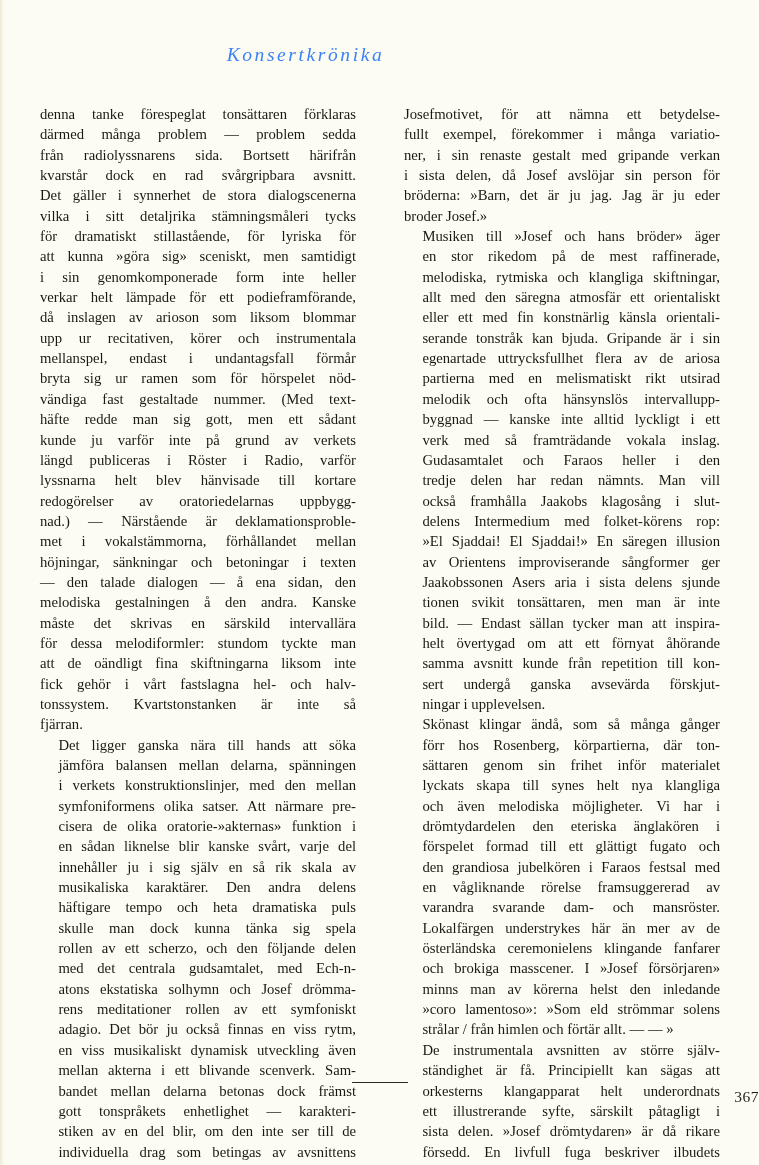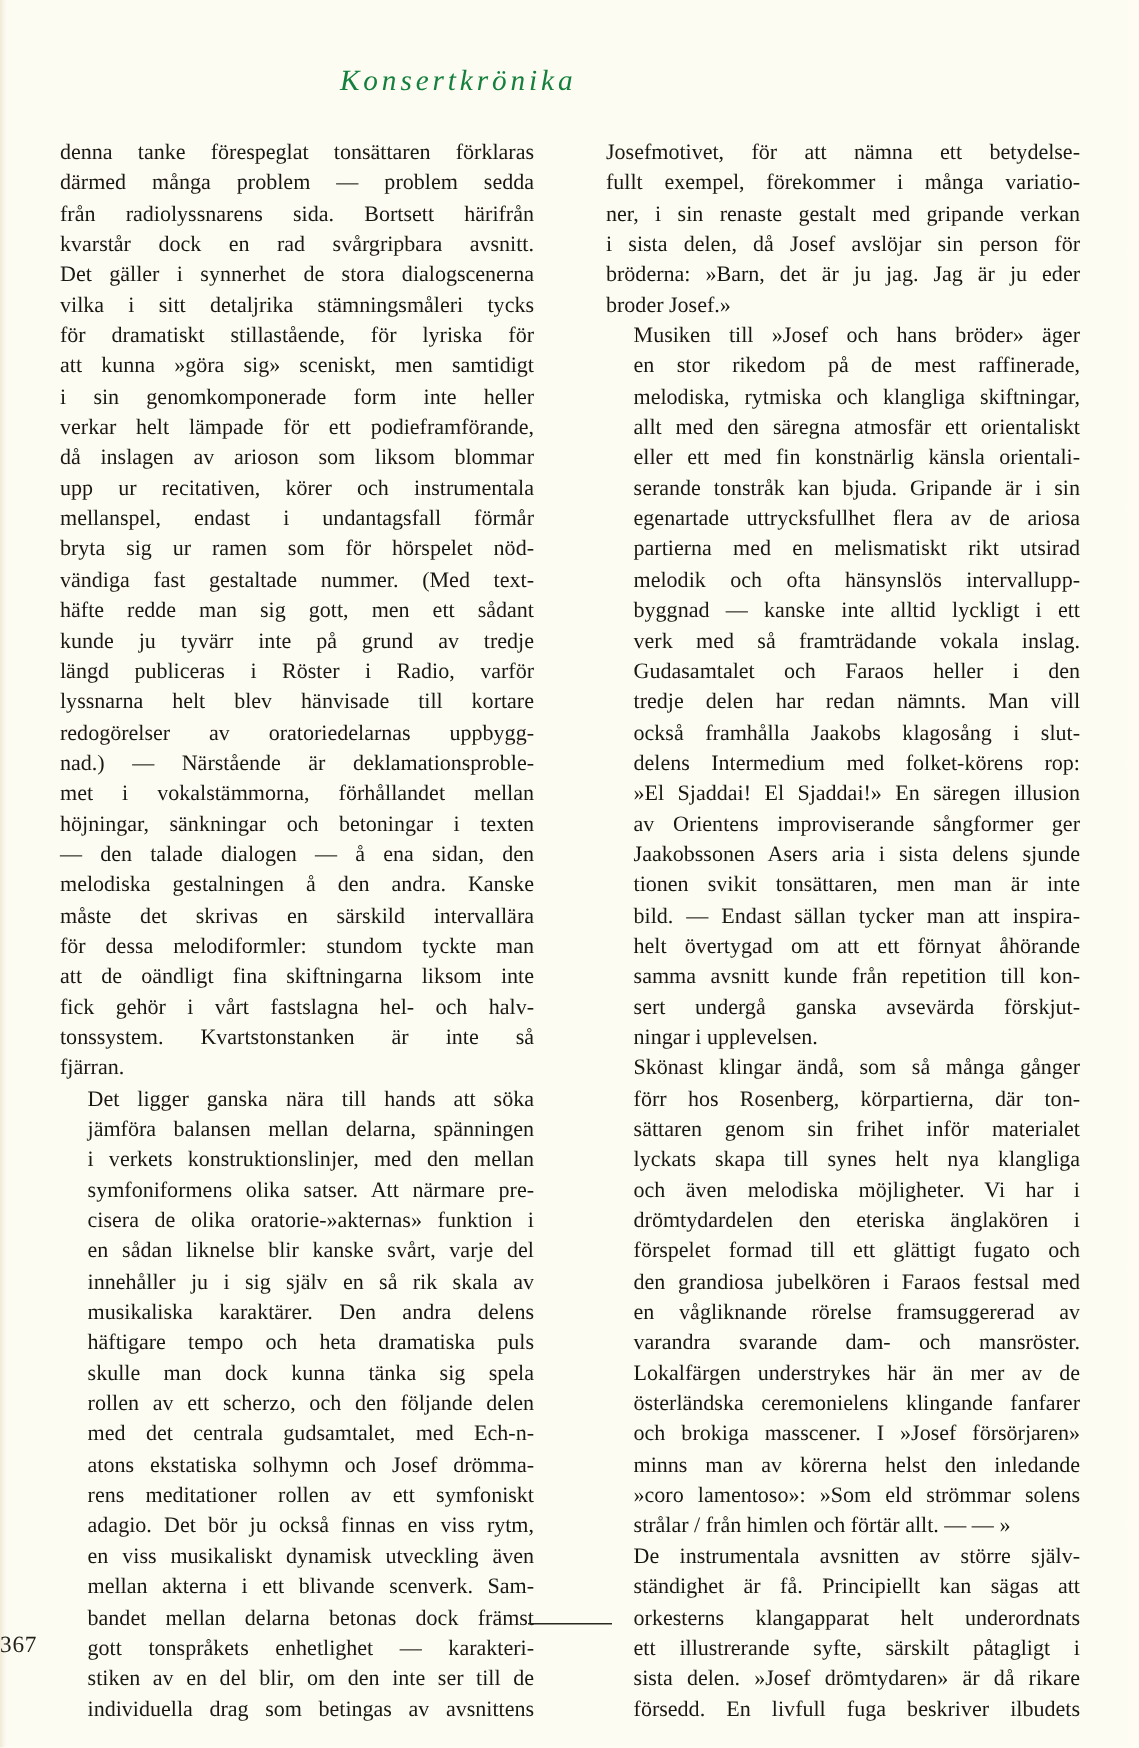--- a/index.html
+++ b/index.html
@@ -40,26 +40,26 @@
 
   .running-head {
     position: absolute;
     top: 44px;
     left: 0;
     width: 611px;
     text-align: center;
     font-style: italic;
     font-size: 19.5px;
     letter-spacing: 2.6px;
-    color: #15803d;
+    color: #3b82f6;
   }
 
   .columns {
     position: absolute;
-    top: 92px;
+    top: 104px;
     left: 40px;
     width: 680px;
     display: flex;
     gap: 48px;
   }
 
   .col {
     width: 322px;
     font-size: 14.7px;
     line-height: 20.35px;
@@ -86,21 +86,21 @@
   }
   .ln.last {
     text-align-last: left;
   }
 
   .folio {
     position: absolute;
     left: 0;
     top: 1082px;
     width: 759px;
-    text-align: left;
+    text-align: right;
   }
   .folio-rule {
     width: 56px;
     height: 1px;
     background: #2b2721;
     margin: 0 auto 5px auto;
   }
   .folio-num {
     font-size: 15.5px;
     letter-spacing: 0.5px;
@@ -129,21 +129,21 @@
           <span class="ln">för dramatiskt stillastående, för lyriska för</span>
           <span class="ln">att kunna »göra sig» sceniskt, men samtidigt</span>
           <span class="ln">i sin genomkomponerade form inte heller</span>
           <span class="ln">verkar helt lämpade för ett podieframförande,</span>
           <span class="ln">då inslagen av arioson som liksom blommar</span>
           <span class="ln">upp ur recitativen, körer och instrumentala</span>
           <span class="ln">mellanspel, endast i undantagsfall förmår</span>
           <span class="ln">bryta sig ur ramen som för hörspelet nöd-</span>
           <span class="ln">vändiga fast gestaltade nummer. (Med text-</span>
           <span class="ln">häfte redde man sig gott, men ett sådant</span>
-          <span class="ln">kunde ju tyvärr inte på grund av tredje</span>
+          <span class="ln">kunde ju varför inte på grund av verkets</span>
           <span class="ln">längd publiceras i Röster i Radio, varför</span>
           <span class="ln">lyssnarna helt blev hänvisade till kortare</span>
           <span class="ln">redogörelser av oratoriedelarnas uppbygg-</span>
           <span class="ln">nad.) — Närstående är deklamationsproble-</span>
           <span class="ln">met i vokalstämmorna, förhållandet mellan</span>
           <span class="ln">höjningar, sänkningar och betoningar i texten</span>
           <span class="ln">— den talade dialogen — å ena sidan, den</span>
           <span class="ln">melodiska gestalningen å den andra. Kanske</span>
           <span class="ln">måste det skrivas en särskild intervallära</span>
           <span class="ln">för dessa melodiformler: stundom tyckte man</span>

